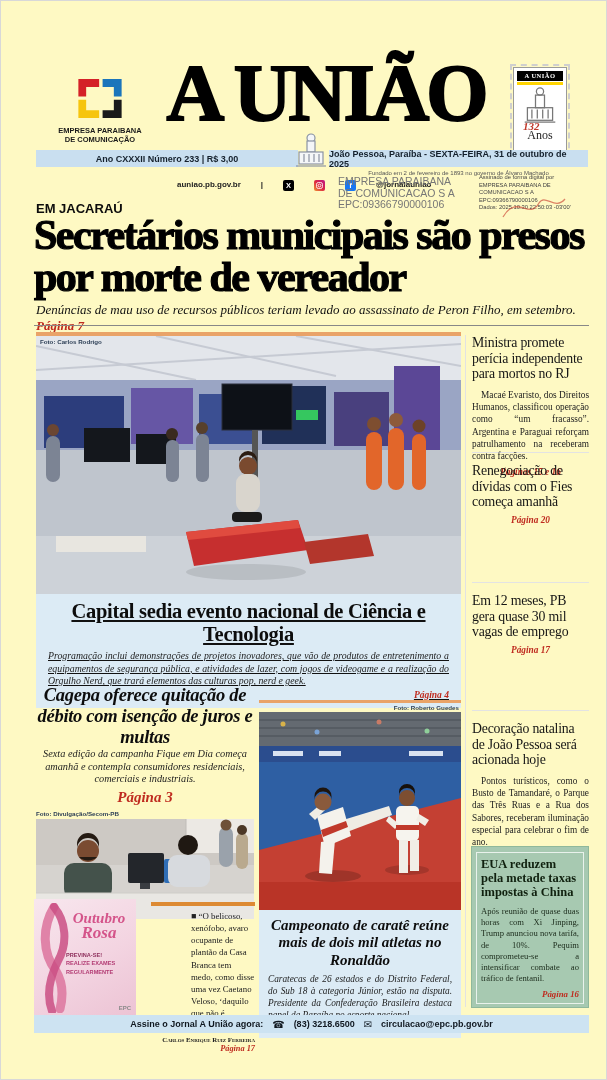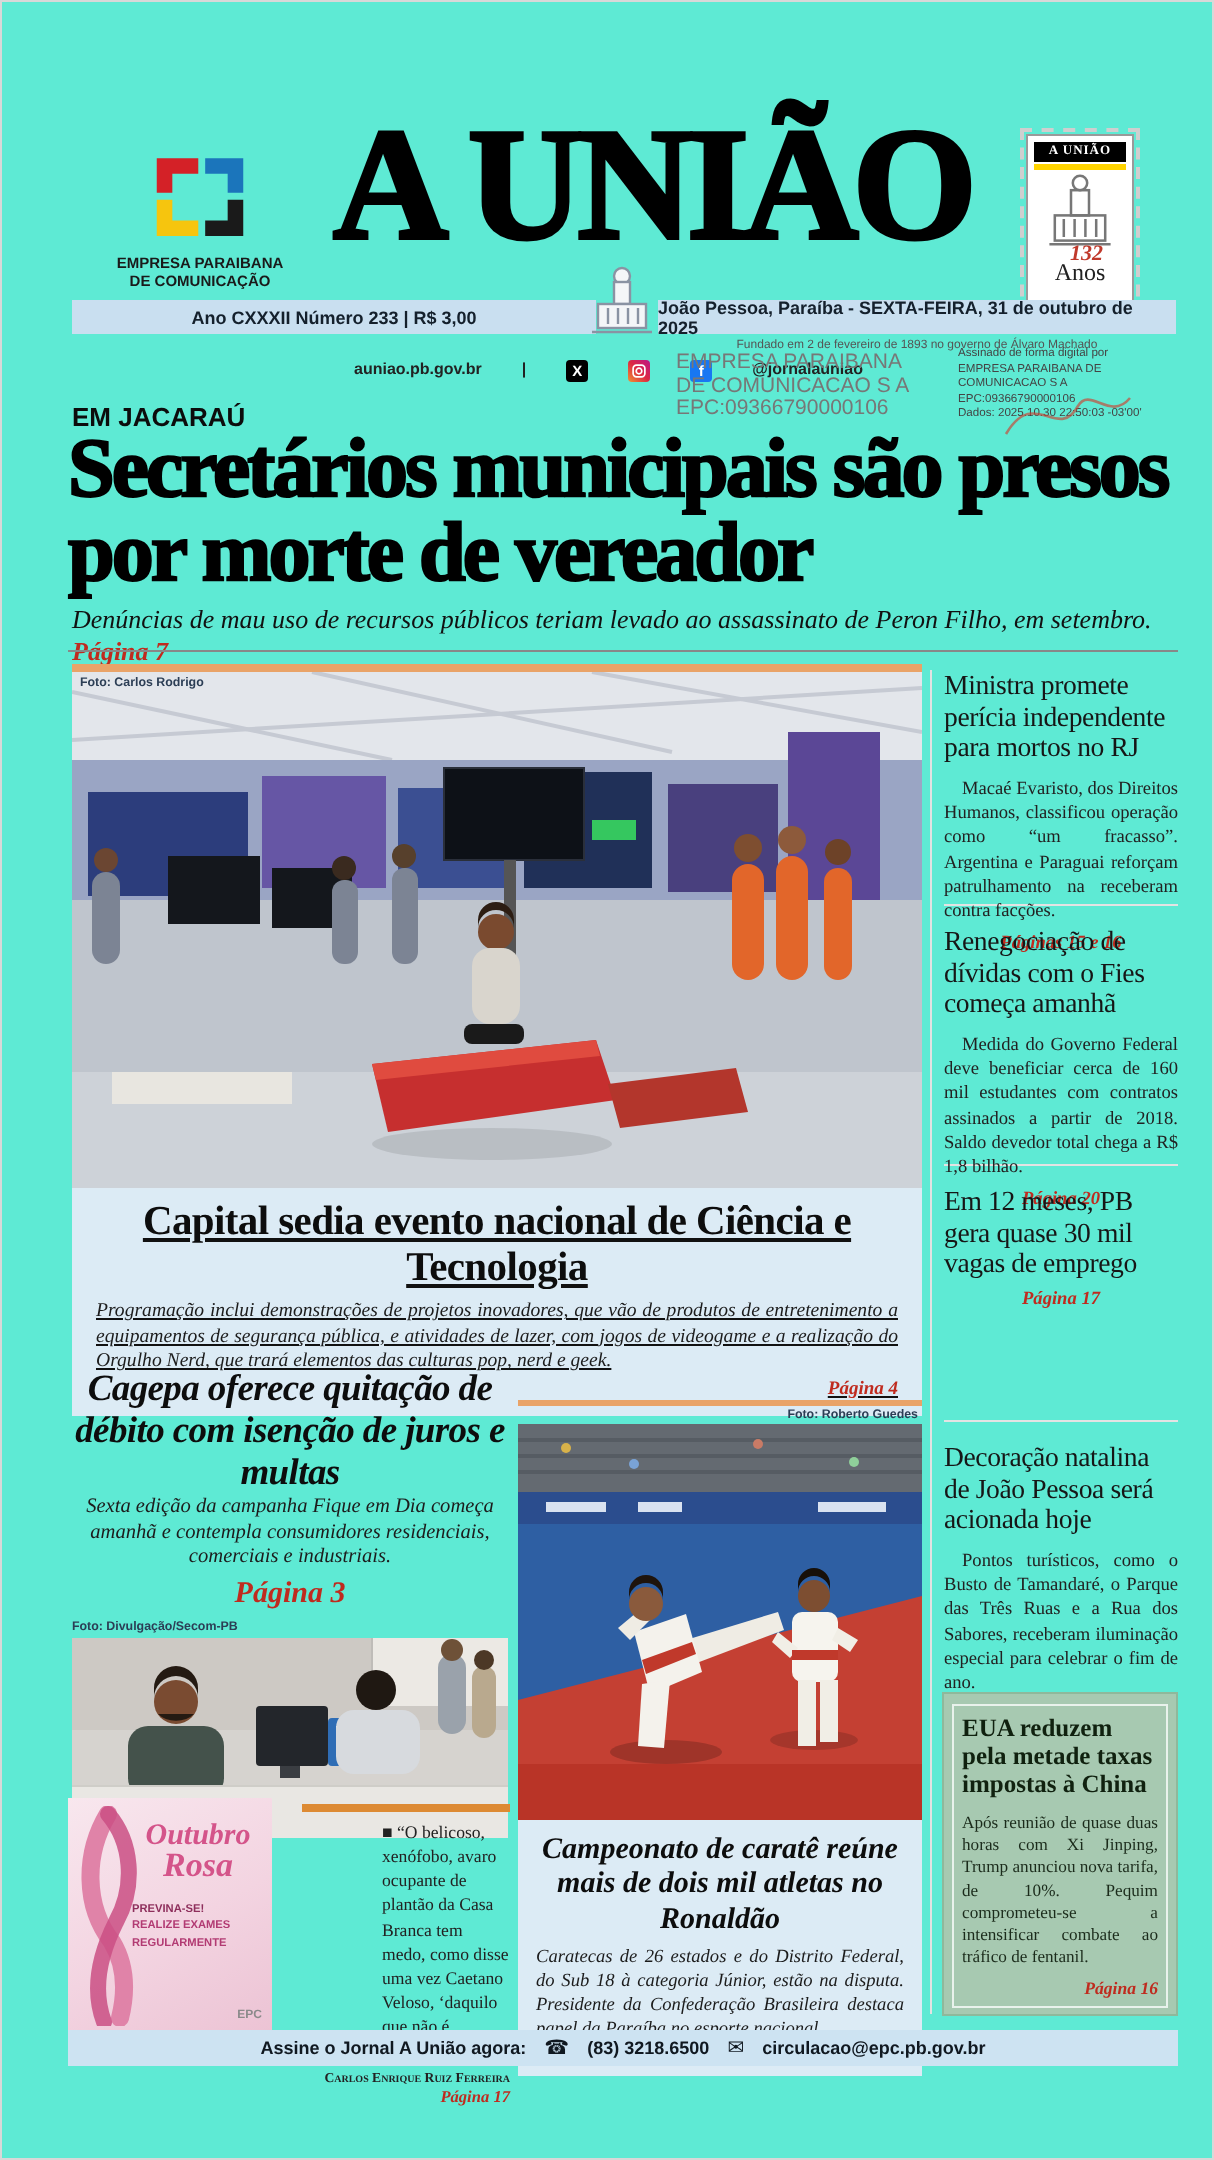--- a/index.html
+++ b/index.html
@@ -1,33 +1,33 @@
 <!DOCTYPE html>
 <html lang="pt"><head>
 <meta charset="utf-8">
 <style>
   html,body{margin:0;padding:0;background:#fff;}
-  .page{position:relative;width:607px;height:1080px;background:#5eead4;overflow:hidden;
+  .page{position:relative;width:607px;height:1080px;background:#fef9c3;overflow:hidden;
         font-family:"Liberation Serif",serif;color:#111;box-sizing:border-box;
         border:1px solid #d8d8d8;}
   .abs{position:absolute;}
   .preline{white-space:pre-line;}
   .pageref{color:#bf2b1f;font-style:italic;font-weight:bold;font-family:"Liberation Serif",serif;}
 
   
   .epc-logo{left:40px;top:76px;width:118px;text-align:center;}
   .epc-org{font-family:"Liberation Sans",sans-serif;font-weight:bold;font-size:7.5px;line-height:1.15;color:#1a1a1a;margin-top:2px;}
   .masthead-title{left:150px;top:52px;width:350px;text-align:center;font-size:80px;font-weight:bold;
         letter-spacing:-3px;line-height:1;-webkit-text-stroke:2px #000;color:#000;}
   .stamp{left:512px;top:66px;width:54px;height:88px;background:#fff;border:1px solid #9a9a9a;
         outline:2px dashed #cfcfcf;outline-offset:1px;padding:3px 3px 2px;box-sizing:border-box;text-align:center;}
   .stamp-bar{background:#000;color:#fff;font-weight:bold;font-size:6.5px;line-height:10px;letter-spacing:.5px;}
   .stamp-yellow{height:3px;background:#ffd400;margin-top:1px;}
   .stamp-anos{position:relative;font-size:12px;color:#222;line-height:12px;}
-  .stamp-years{position:absolute;left:18px;top:-9px;color:#c0392b;font-style:italic;font-size:11px;font-weight:bold;}
+  .stamp-years{position:absolute;left:6px;top:-9px;color:#c0392b;font-style:italic;font-size:11px;font-weight:bold;}
 
   
   .datebar{height:17px;background:#c9dff0;display:flex;align-items:center;justify-content:center;
         font-family:"Liberation Sans",sans-serif;font-weight:bold;font-size:9px;color:#14202c;}
   .datebar.left{left:35px;top:149px;width:262px;}
   .datebar.right{left:328px;top:149px;width:259px;}
   .founded{left:328px;top:169px;width:259px;text-align:center;font-size:6px;color:#555;
         font-family:"Liberation Sans",sans-serif;}
   .dome-icon{left:294px;top:131px;width:32px;height:38px;}
 
@@ -382,21 +382,20 @@
 
   <div class="abs sidebar-sep"></div>
   <div class="abs sidebar">
     <div class="sb-item sb-i0">
       <div class="sb-h">Ministra promete perícia independente para mortos no RJ</div>
       <div class="sb-b">Macaé Evaristo, dos Direitos Humanos, classificou operação como “um fracasso”. Argentina e Paraguai reforçam patrulhamento na receberam contra facções.</div>
       <div class="sb-p pageref">Páginas 15 e 16</div>
     </div>
     <div class="sb-item sb-i1">
       <div class="sb-h">Renegociação de dívidas com o Fies começa amanhã</div>
-      <div class="sb-b">Medida do Governo Federal deve beneficiar cerca de 160 mil estudantes com contratos assinados a partir de 2018. Saldo devedor total chega a R$ 1,8 bilhão.</div>
       <div class="sb-p pageref">Página 20</div>
     </div>
     <div class="sb-item sb-i2">
       <div class="sb-h">Em 12 meses, PB gera quase 30 mil vagas de emprego</div>
       <div class="sb-p pageref">Página 17</div>
     </div>
     <div class="sb-item sb-i3">
       <div class="sb-h">Decoração natalina de João Pessoa será acionada hoje</div>
       <div class="sb-b">Pontos turísticos, como o Busto de Tamandaré, o Parque das Três Ruas e a Rua dos Sabores, receberam iluminação especial para celebrar o fim de ano.</div>
       <div class="sb-p pageref">Página 8</div>

